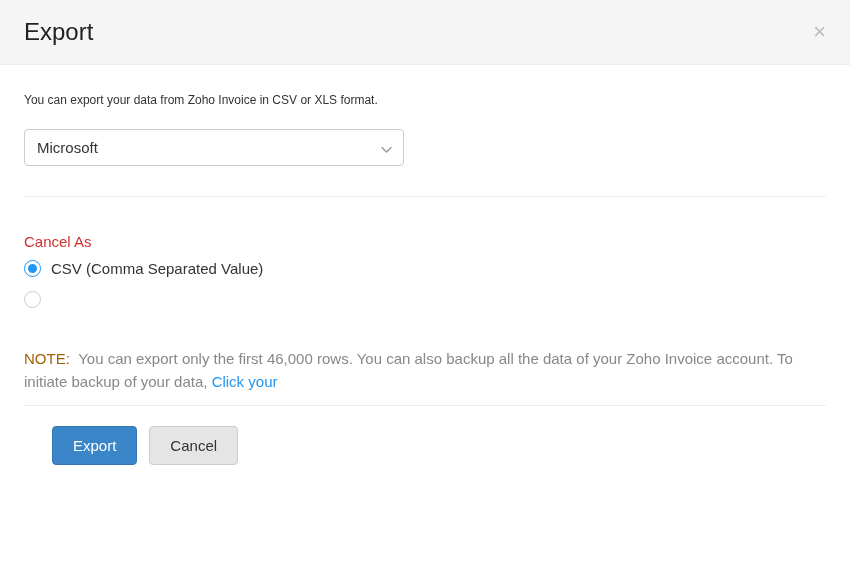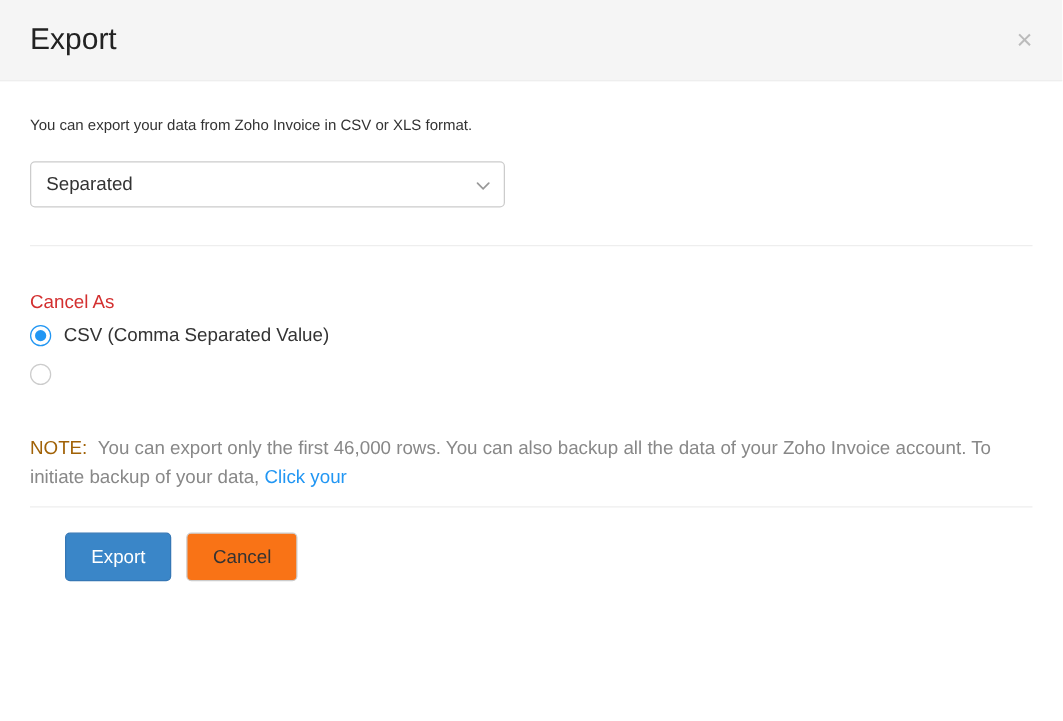--- a/index.html
+++ b/index.html
@@ -147,42 +147,42 @@
       border-radius: 4px;
       cursor: pointer;
       border: 1px solid transparent;
     }
     .btn-primary {
       background: #3a86c8;
       color: #fff;
       border-color: #3577b5;
     }
     .btn-default {
-      background: #f97316;
+      background: #e5e5e5;
       color: #333;
       border-color: #ccc;
     }
   </style>
 </head>
 <body>
 
 <div class="modal-header">
   <h2>Export</h2>
   <button class="close-btn">
     <span>×</span>
   </button>
 </div>
 
 <div class="modal-body">
 
   <p class="intro-text">You can export your data from Zoho Invoice in CSV or XLS format.</p>
 
   <div class="select-wrapper">
     <button class="select-box">
-      <span>Separated</span>
+      <span>Microsoft</span>
     </button>
     <span class="chevron">
       <svg width="11" height="7" viewBox="0 0 11 7">
           <path d="M1 1 L5.5 5.5 L10 1" stroke="#999" stroke-width="1.4" fill="none" stroke-linecap="round"></path>
         </svg>
     </span>
   </div>
 
   <hr class="divider">
 

